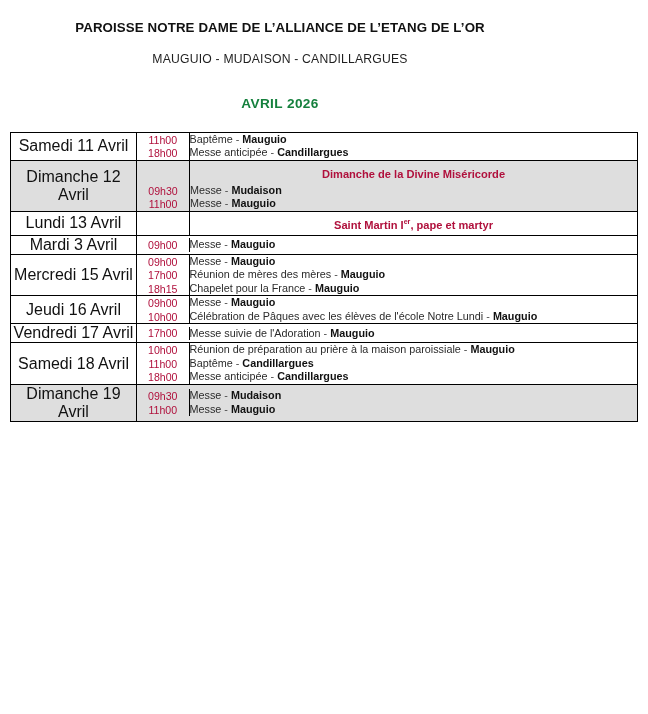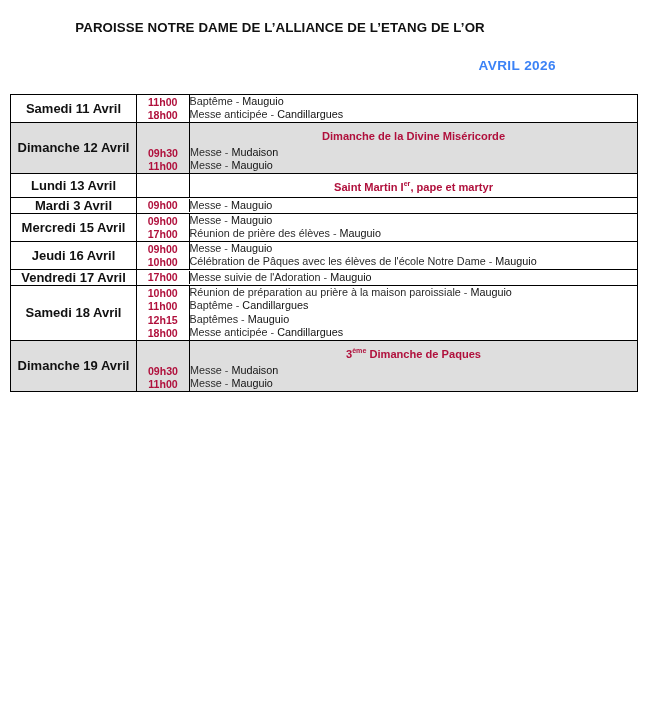--- a/index.html
+++ b/index.html
@@ -40,25 +40,24 @@
     font-size: 12.2px;
     font-weight: normal;
     color: #1f1f1f;
     margin: 0;
     padding-top: 16px;
     letter-spacing: 0.2px;
   }
   .doc-month {
     font-size: 13.6px;
     font-weight: bold;
-    color: #3b82f6;
-    margin: 4px;
+    color: #15803d;
+    margin: 12px;
     padding-top: 18px;
     letter-spacing: 0.4px;
-    text-align: right;
   }
 
   
   .schedule-wrap {
     padding: 0 10px;
     box-sizing: border-box;
     margin-top: 21px;
   }
   table.schedule {
     border-collapse: collapse;
@@ -69,22 +68,22 @@
   table.schedule tr.day-row > td {
     border-top: 1.4px solid #000000;
     border-bottom: 1.4px solid #000000;
     vertical-align: middle;
     padding: 0;
   }
   td.col-day {
     width: 126px;
     border-right: 1.4px solid #000000;
     text-align: center;
-    font-size: 13px;
-    font-weight: bold;
+    font-size: 16px;
+    font-weight: normal;
     color: #111111;
     padding: 4px 2px;
     box-sizing: border-box;
     margin-left: 20px;
   }
   td.col-events {
     padding: 0;
   }
 
   .shaded td.col-day,
@@ -100,36 +99,36 @@
   }
   table.events td {
     padding: 0;
     vertical-align: middle;
   }
   td.ev-time {
     width: 52px;
     border-right: 1.4px solid #000000;
     text-align: center;
     font-size: 10.6px;
-    font-weight: bold;
+    font-weight: normal;
     color: #B0103C;
     padding: 4px 0 4px 0;
     box-sizing: border-box;
     white-space: nowrap;
   }
   td.ev-desc {
     font-size: 10.8px;
     color: #2b2b2b;
     padding: 4px 6px 4px 7px;
     line-height: 1.25;
     white-space: nowrap;
     overflow: hidden;
   }
   td.ev-desc .place {
-    font-weight: normal;
+    font-weight: bold;
     color: #111111;
   }
   td.ev-desc .sep {
     color: #4a4a4a;
   }
 
   
   tr.feast-row td.feast-spacer {
     width: 52px;
     border-right: 1.4px solid #000000;
@@ -150,20 +149,21 @@
     line-height: 0;
   }
 </style>
 </head>
 <body>
 
 <div class="page">
 
   <div class="doc-header">
     <h1 class="doc-title">PAROISSE NOTRE DAME DE L’ALLIANCE DE L’ETANG DE L’OR</h1>
+    <div class="doc-subtitle">MAUGUIO - MUDAISON - CANDILLARGUES</div>
     <div class="doc-month">AVRIL 2026</div>
   </div>
 
   <div class="schedule-wrap">
     <table class="schedule">
       <tbody id="schedule-body">
           <tr class="day-row">
             <td class="col-day">Samedi 11 Avril</td>
             <td class="col-events">
               <table class="events">
@@ -231,38 +231,42 @@
             <td class="col-day">Mercredi 15 Avril</td>
             <td class="col-events">
               <table class="events">
                 <tbody>
                   <tr>
                     <td class="ev-time">09h00</td>
                     <td class="ev-desc"><span>Messe</span><span class="sep"> - </span><span class="place">Mauguio</span></td>
                   </tr>
                   <tr>
                     <td class="ev-time">17h00</td>
-                    <td class="ev-desc"><span>Réunion de prière des élèves</span><span class="sep"> - </span><span class="place">Mauguio</span></td>
+                    <td class="ev-desc"><span>Réunion de mères des mères</span><span class="sep"> - </span><span class="place">Mauguio</span></td>
+                  </tr>
+                  <tr>
+                    <td class="ev-time">18h15</td>
+                    <td class="ev-desc"><span>Chapelet pour la France</span><span class="sep"> - </span><span class="place">Mauguio</span></td>
                   </tr>
                 </tbody>
               </table>
             </td>
           </tr>
           <tr class="day-row">
             <td class="col-day">Jeudi 16 Avril</td>
             <td class="col-events">
               <table class="events">
                 <tbody>
                   <tr>
                     <td class="ev-time">09h00</td>
                     <td class="ev-desc"><span>Messe</span><span class="sep"> - </span><span class="place">Mauguio</span></td>
                   </tr>
                   <tr>
                     <td class="ev-time">10h00</td>
-                    <td class="ev-desc"><span>Célébration de Pâques avec les élèves de l'école Notre Dame</span><span class="sep"> - </span><span class="place">Mauguio</span></td>
+                    <td class="ev-desc"><span>Célébration de Pâques avec les élèves de l'école Notre Lundi</span><span class="sep"> - </span><span class="place">Mauguio</span></td>
                   </tr>
                 </tbody>
               </table>
             </td>
           </tr>
           <tr class="day-row">
             <td class="col-day">Vendredi 17 Avril</td>
             <td class="col-events">
               <table class="events">
                 <tbody>
@@ -281,40 +285,32 @@
                 <tbody>
                   <tr>
                     <td class="ev-time">10h00</td>
                     <td class="ev-desc"><span>Réunion de préparation au prière à la maison paroissiale</span><span class="sep"> - </span><span class="place">Mauguio</span></td>
                   </tr>
                   <tr>
                     <td class="ev-time">11h00</td>
                     <td class="ev-desc"><span>Baptême</span><span class="sep"> - </span><span class="place">Candillargues</span></td>
                   </tr>
                   <tr>
-                    <td class="ev-time">12h15</td>
-                    <td class="ev-desc"><span>Baptêmes</span><span class="sep"> - </span><span class="place">Mauguio</span></td>
-                  </tr>
-                  <tr>
                     <td class="ev-time">18h00</td>
                     <td class="ev-desc"><span>Messe anticipée</span><span class="sep"> - </span><span class="place">Candillargues</span></td>
                   </tr>
                 </tbody>
               </table>
             </td>
           </tr>
           <tr class="day-row shaded">
             <td class="col-day">Dimanche 19 Avril</td>
             <td class="col-events">
               <table class="events">
                 <tbody>
-                  <tr class="feast-row">
-                    <td class="feast-spacer"></td>
-                    <td class="feast-title">3<sup class="ord">ème</sup> Dimanche de Paques</td>
-                  </tr>
                   <tr>
                     <td class="ev-time">09h30</td>
                     <td class="ev-desc"><span>Messe</span><span class="sep"> - </span><span class="place">Mudaison</span></td>
                   </tr>
                   <tr>
                     <td class="ev-time">11h00</td>
                     <td class="ev-desc"><span>Messe</span><span class="sep"> - </span><span class="place">Mauguio</span></td>
                   </tr>
                 </tbody>
               </table>

